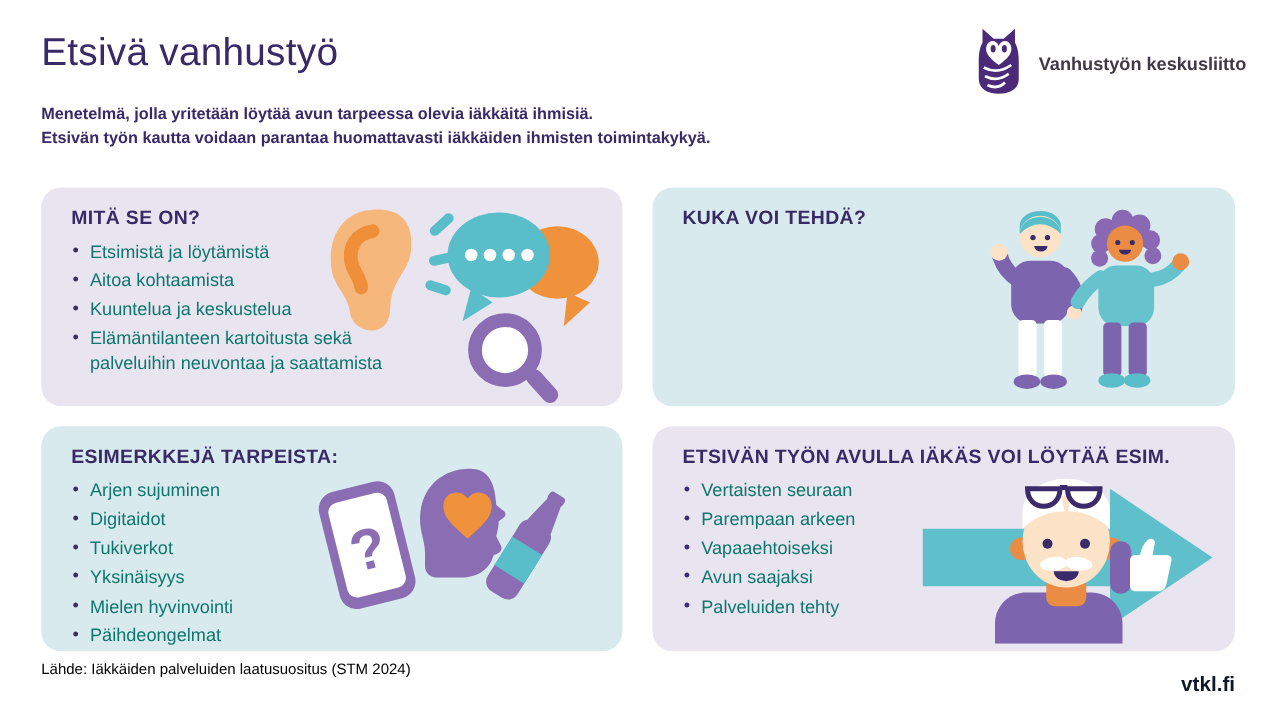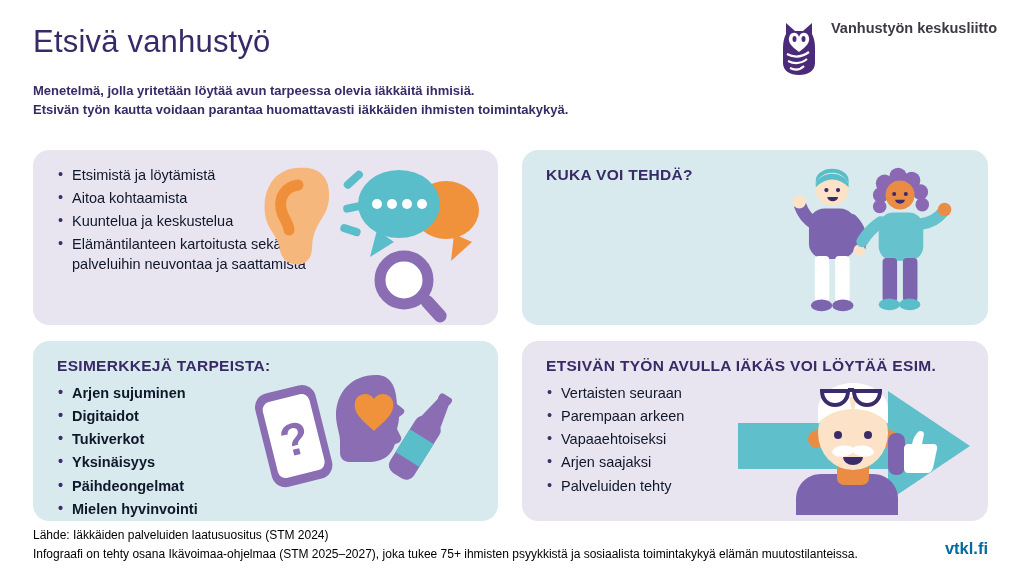--- a/index.html
+++ b/index.html
@@ -2,43 +2,43 @@
 <html><head>
 <meta charset="utf-8">
 <style>
   html,body{margin:0;padding:0;}
   body{font-family:"Liberation Sans","DejaVu Sans",sans-serif;background:#ffffff;}
   .page{position:relative;width:1024px;height:576px;background:#ffffff;overflow:hidden;}
 
   .title{position:absolute;left:33px;top:24px;font-size:31px;font-weight:400;color:#382a66;letter-spacing:0.2px;}
   .subtitle{position:absolute;left:33px;top:82px;font-size:13px;font-weight:700;color:#382a66;line-height:1.45;}
 
-  .logo{position:absolute;top:20px;right:27px;display:flex;align-items:flex-start;gap:12px;}
+  .logo{position:absolute;top:20px;right:27px;display:flex;align-items:center;gap:12px;}
   .logo-text{font-size:14.5px;font-weight:700;color:#3e3847;}
 
   .cards{position:absolute;left:33px;top:150px;display:grid;grid-template-columns:465px 466px;grid-template-rows:175px 180px;gap:16px 24px;}
   .card{position:relative;border-radius:16px;overflow:hidden;padding:16px 0 0 24px;box-sizing:border-box;}
   .card.lavender{background:#e9e5f0;}
   .card.teal{background:#d8eaed;}
   .card h2{margin:0 0 9px 0;font-size:15.5px;font-weight:700;color:#382a66;letter-spacing:0.3px;}
   .card ul{margin:0;padding:0;list-style:none;}
-  .card li{position:relative;padding-left:15px;margin:0 0 4px 0;font-size:14.5px;color:#0f172a;line-height:1.32;}
+  .card li{position:relative;padding-left:15px;margin:0 0 4px 0;font-size:14.5px;color:#0f766e;line-height:1.32;}
   .card li::before{content:"\2022";position:absolute;left:1px;top:-1px;color:#3a2f6b;}
   .illus{position:absolute;}
   .c1-illus{right:12px;top:8px;}
   .c2-illus{right:26px;top:12px;}
   .c3-illus{right:10px;top:32px;}
   .c4-illus{right:12px;top:36px;}
   .c1 ul{width:282px;}
   .c2 ul{width:212px;}
-  .c3 ul{width:210px;font-weight:bold;}
+  .c3 ul{width:210px;}
   .c4 ul{width:230px;}
 
   .footer{position:absolute;left:33px;top:526px;font-size:12px;color:#000000;line-height:1.55;}
-  .site{position:absolute;right:36px;top:539px;font-size:16.5px;font-weight:700;color:#0369a1;}
+  .site{position:absolute;right:36px;top:539px;font-size:16.5px;font-weight:700;color:#0f172a;}
   svg text{font-family:"Liberation Sans","DejaVu Sans",sans-serif;}
 </style>
 </head>
 <body>
 
 <div class="page">
 
   <div class="title">Etsivä vanhustyö</div>
   <div class="subtitle">
     <div>Menetelmä, jolla yritetään löytää avun tarpeessa olevia iäkkäitä ihmisiä.</div>
@@ -56,20 +56,21 @@
         <path d="M9 40 Q19 45 28 38" stroke="#ffffff" stroke-width="2.2" fill="none"></path>
         <path d="M11 47 Q19 51 25 45" stroke="#ffffff" stroke-width="2.2" fill="none"></path>
       </svg>
     </span>
     <span class="logo-text">Vanhustyön keskusliitto</span>
   </div>
 
   <div class="cards">
 
     <div class="card lavender c1">
+      <h2>MITÄ SE ON?</h2>
       <ul>
         <li>Etsimistä ja löytämistä</li>
         <li>Aitoa kohtaamista</li>
         <li>Kuuntelua ja keskustelua</li>
         <li>Elämäntilanteen kartoitusta sekä palveluihin neuvontaa ja saattamista</li>
       </ul>
       <span class="illus c1-illus">
         <svg width="230" height="165" viewBox="0 0 230 165">
 
           <g>
@@ -154,22 +155,22 @@
       </span>
     </div>
 
     <div class="card teal c3">
       <h2>ESIMERKKEJÄ TARPEISTA:</h2>
       <ul>
         <li>Arjen sujuminen</li>
         <li>Digitaidot</li>
         <li>Tukiverkot</li>
         <li>Yksinäisyys</li>
+        <li>Mielen hyvinvointi</li>
         <li>Päihdeongelmat</li>
-        <li>Mielen hyvinvointi</li>
       </ul>
       <span class="illus c3-illus">
         <svg width="250" height="138" viewBox="0 0 250 138">
 
           <g transform="translate(14,24) rotate(-14)">
             <rect x="0" y="0" width="62" height="96" rx="14" fill="#8a6db2"></rect>
             <rect x="7" y="9" width="48" height="78" rx="8" fill="#ffffff"></rect>
             <text x="31" y="67" font-size="46" font-weight="bold" fill="#8a6db2" text-anchor="middle">?</text>
           </g>
 
@@ -187,21 +188,21 @@
         </svg>
       </span>
     </div>
 
     <div class="card lavender c4">
       <h2>ETSIVÄN TYÖN AVULLA IÄKÄS VOI LÖYTÄÄ ESIM.</h2>
       <ul>
         <li>Vertaisten seuraan</li>
         <li>Parempaan arkeen</li>
         <li>Vapaaehtoiseksi</li>
-        <li>Arjen saajaksi</li>
+        <li>Avun saajaksi</li>
         <li>Palveluiden tehty</li>
       </ul>
       <span class="illus c4-illus">
         <svg width="238" height="138" viewBox="0 0 238 138">
 
           <g>
             <path d="M0 46 H150 V14 L232 69 L150 124 V92 H0 z" fill="#5fc0cb"></path>
           </g>
 
           <g>
@@ -230,17 +231,16 @@
             <path d="M170 96 c-2 0 -4 -2 -4 -4 v-21 c0 -2 2 -4 4 -4 h4 c1 -5 3 -9 6 -12 c2 -2 6 -1 6 2 l-2 10 h11 c3 0 5 2 4 5 l-4 19 c-1 3 -3 5 -6 5 z" fill="#ffffff"></path>
           </g>
         </svg>
       </span>
     </div>
 
   </div>
 
   <div class="footer">
     <div>Lähde: Iäkkäiden palveluiden laatusuositus (STM 2024)</div>
-    <div>Infograafi on tehty osana Ikävoimaa-ohjelmaa (STM 2025–2027), joka tukee 75+ ihmisten psyykkistä ja sosiaalista toimintakykyä elämän muutostilanteissa.</div>
   </div>
   <div class="site">vtkl.fi</div>
 
 </div>
 
 </body></html>

